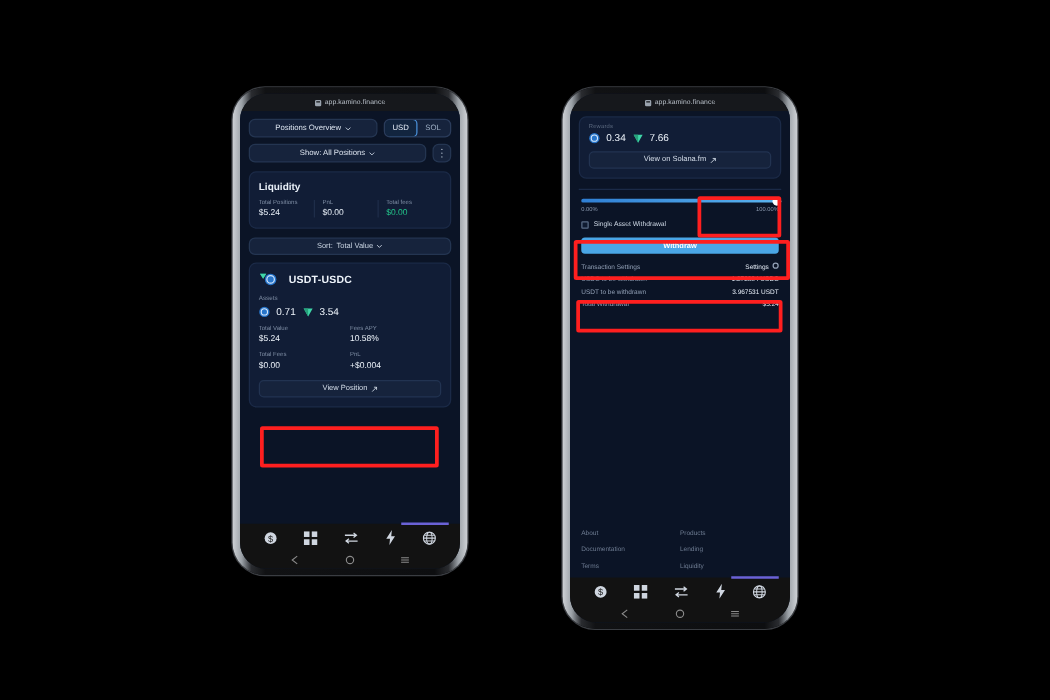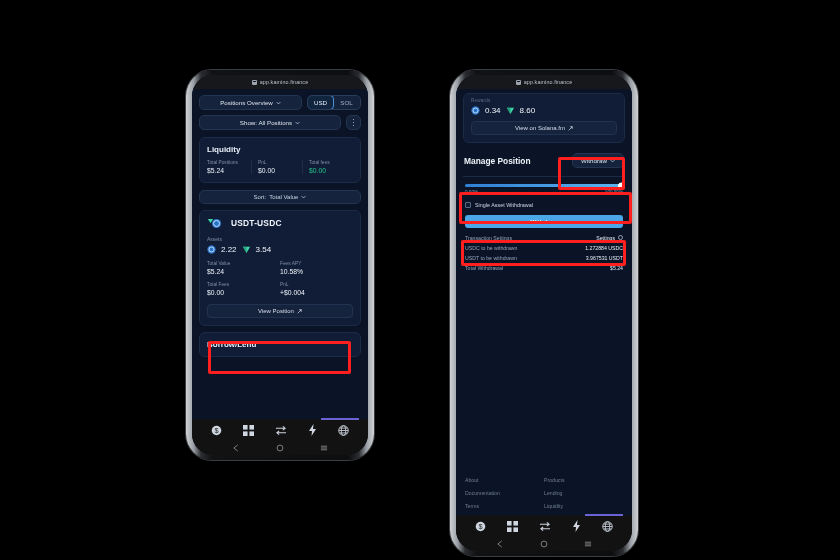--- a/index.html
+++ b/index.html
@@ -7,21 +7,21 @@
   body { font-family:"Liberation Sans", sans-serif; }
 
   .stage { position:relative; width:840px; height:560px; background:#000; }
 
   
   .phone { position:absolute; border-radius:26px;
            background:linear-gradient(90deg,#cfd2d6 0%,#9aa0a6 4%,#2a2c30 8%,#111214 14%,
                                       #0d0e10 86%,#2a2c30 92%,#9aa0a6 96%,#cfd2d6 100%);
            padding:5px 6px; box-shadow:0 0 0 1px #3a3d42; }
   #phone-left  { left:186px; top:70px;  width:188px; height:390px; }
-  #phone-right { left:450px; top:70px;  width:188px; height:486px; }
+  #phone-right { left:450px; top:70px;  width:188px; height:433px; }
 
   .screen { position:relative; width:100%; height:100%; border-radius:21px;
             overflow:hidden; background:#0c1628; }
 
   
   .urlbar { height:14px; background:#16181c; display:flex; align-items:center;
             justify-content:center; gap:3px; }
   .urlbar .lock { width:5px; height:5px; border:1px solid #9aa3ae; border-radius:1px;
                   border-bottom-width:3px; }
   .urlbar .url { font-size:5.4px; color:#b9c0c9; letter-spacing:.1px; }
@@ -211,21 +211,21 @@
               <circle cx="9.5" cy="5.5" r="3" fill="none" stroke="#cfe3fb" stroke-width="1"></circle>
             </svg>
             <span class="nm">USDT-USDC</span>
           </div>
           <div class="lbl">Assets</div>
           <div class="assets">
             <svg width="9" height="9" viewBox="0 0 10 10">
               <circle cx="5" cy="5" r="4.6" fill="#2775ca"></circle>
               <circle cx="5" cy="5" r="2.8" fill="none" stroke="#d6e7fb" stroke-width="1"></circle>
               </svg>
-            <span class="av">2.22</span>
+            <span class="av">0.71</span>
             <svg width="9" height="9" viewBox="0 0 10 10">
               <path d="M1 2 H9 L5 9 Z" fill="#3fd6a8"></path>
               <path d="M1 2 H5 L5 9 Z" fill="#26a17b"></path>
               </svg>
             <span class="av">3.54</span>
           </div>
           <div class="grid2">
             <div class="c">
               <div class="k">Total Value</div>
               <div class="v">$5.24</div>
@@ -246,23 +246,20 @@
             </div>
           </div>
           <div class="viewpos">
             <span>View Position</span>
             <svg width="5" height="5" viewBox="0 0 7 7">
               <path d="M1 6 L6 1 M3 1 H6 V4" stroke="#d6dfeb" stroke-width="1" fill="none"></path>
               </svg>
           </div>
         </div>
 
-        <div class="card bl-card">
-          <div class="bl-title">Borrow/Lend</div>
-        </div>
 
       </div>
 
       <div class="navbar">
         <div class="purple-line"></div>
         <div class="navicons">
           <svg width="11" height="11" viewBox="0 0 12 12">
             <circle cx="6" cy="6" r="5.2" fill="#cfd6e0"></circle>
             <text x="6" y="9" font-size="8" text-anchor="middle" fill="#1b1b1b" font-family="Liberation Sans">$</text>
             </svg>
@@ -315,39 +312,30 @@
           <div class="assets">
             <svg width="9" height="9" viewBox="0 0 10 10">
               <circle cx="5" cy="5" r="4.6" fill="#2775ca"></circle>
               <circle cx="5" cy="5" r="2.8" fill="none" stroke="#d6e7fb" stroke-width="1"></circle>
               </svg>
             <span class="av">0.34</span>
             <svg width="9" height="9" viewBox="0 0 10 10">
               <path d="M1 2 H9 L5 9 Z" fill="#3fd6a8"></path>
               <path d="M1 2 H5 L5 9 Z" fill="#26a17b"></path>
               </svg>
-            <span class="av">8.60</span>
+            <span class="av">7.66</span>
           </div>
           <div class="solbtn">
             <span>View on Solana.fm</span>
             <svg width="5" height="5" viewBox="0 0 7 7">
               <path d="M1 6 L6 1 M3 1 H6 V4" stroke="#d6dfeb" stroke-width="1" fill="none"></path>
               </svg>
           </div>
         </div>
 
-        <div class="mp-row">
-          <span class="mp-title">Manage Position</span>
-          <div class="pill wd-sel">
-            <span>Withdraw</span>
-            <svg width="5" height="4" viewBox="0 0 8 5">
-              <path d="M1 1 L4 4 L7 1" stroke="#c3cedd" stroke-width="1.2" fill="none"></path>
-              </svg>
-          </div>
-        </div>
 
         <div class="hr"></div>
 
         <div class="slider-wrap">
           <div class="track">
             <div class="knob"></div>
           </div>
           <div class="pcts">
             <span>0.00%</span>
             <span>100.00%</span>

